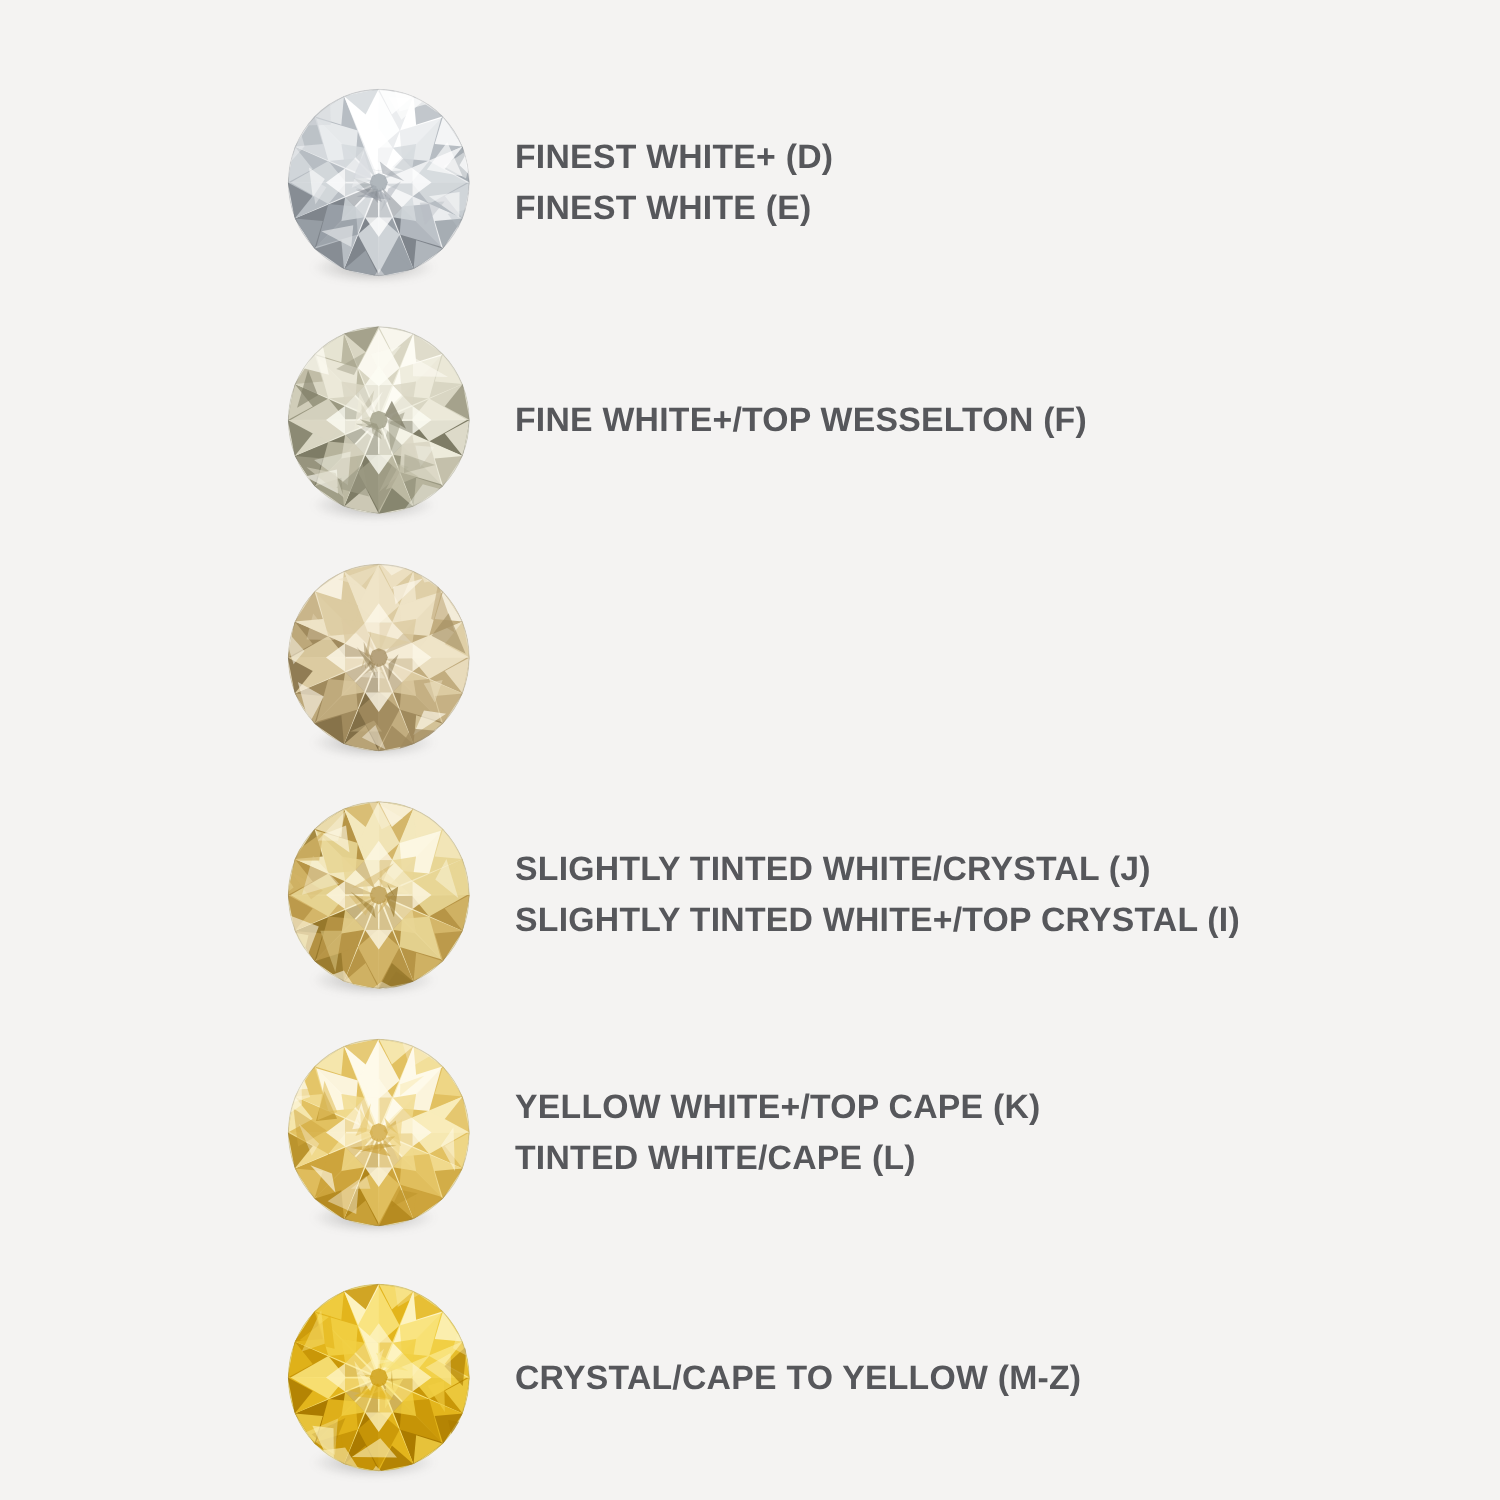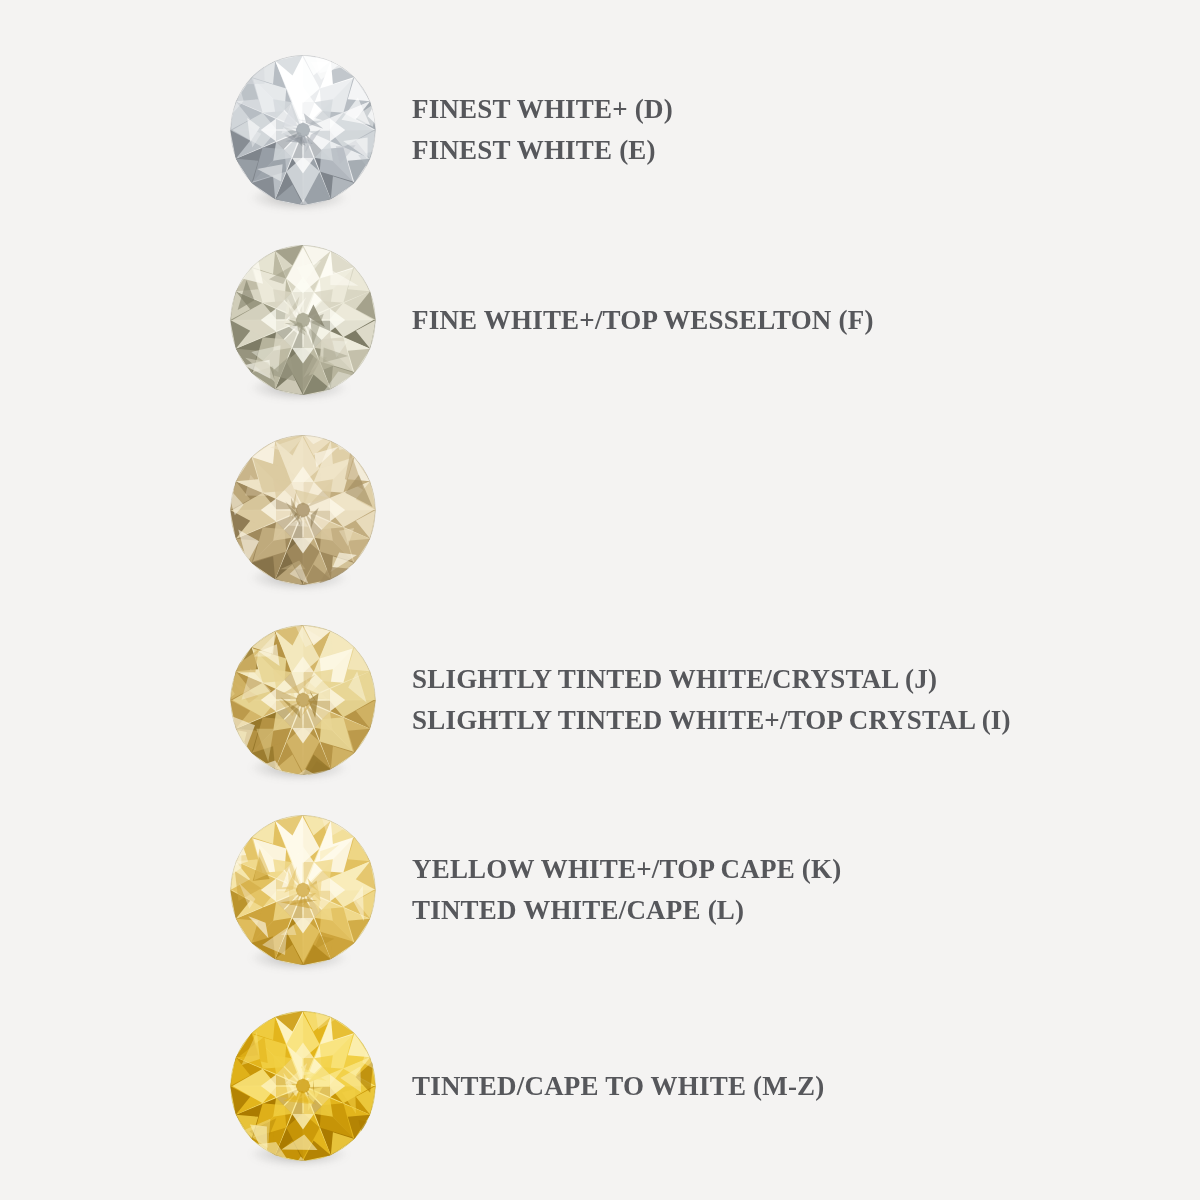--- a/index.html
+++ b/index.html
@@ -13,24 +13,23 @@
     background: #f4f3f2;
   }
   .chart {
     position: relative;
     width: 1200px;
     height: 1200px;
     overflow: hidden;
   }
   .grade-list {
     position: absolute;
-    top: 35px;
+    top: 51px;
     left: 0;
     width: 100%;
-    font-family: Liberation Serif, serif;
   }
   .grade-row {
     height: 190px;
     display: flex;
     align-items: center;
   }
   .grade-row:last-child {
     margin-top: 6px;
   }
   .stone-wrap {
@@ -626,18 +625,18 @@
               <polygon points="52.9,72.4 48.5,37.2 15.4,63.2" fill="#e3b51c" fill-opacity="0.6496469907407407"></polygon>
               <polygon points="151.8,111.8 170.6,140.0 169.7,106.2" fill="#f1cf44" fill-opacity="0.6377893518518518"></polygon>
               <polygon points="179.1,71.8 216.8,92.3 187.1,45.9" fill="#fdf3c0" fill-opacity="0.39155671296296296"></polygon>
               <polygon points="42.4,67.0 38.6,30.8 17.8,75.2" fill="#f8e27a" fill-opacity="0.4734490740740741"></polygon>
               <polygon points="109.7,103.0 106.9,110.1 100.0,113.0 93.1,110.1 90.3,103.0 93.1,95.9 100.0,93.0 106.9,95.9" fill="#c99708" fill-opacity="0.75"></polygon>
               <ellipse cx="100" cy="103" rx="96.4" ry="99.4" fill="none" stroke="rgba(110,110,110,0.25)" stroke-width="1.2"></ellipse>
             </g>
           </svg>
     </div>
     <div class="labels">
-      <div class="label-line">TINTED/CAPE TO WHITE (M-Z)</div>
+      <div class="label-line">CRYSTAL/CAPE TO YELLOW (M-Z)</div>
 
     </div>
   </div>
 </div>
 </div>
 
 </body></html>

